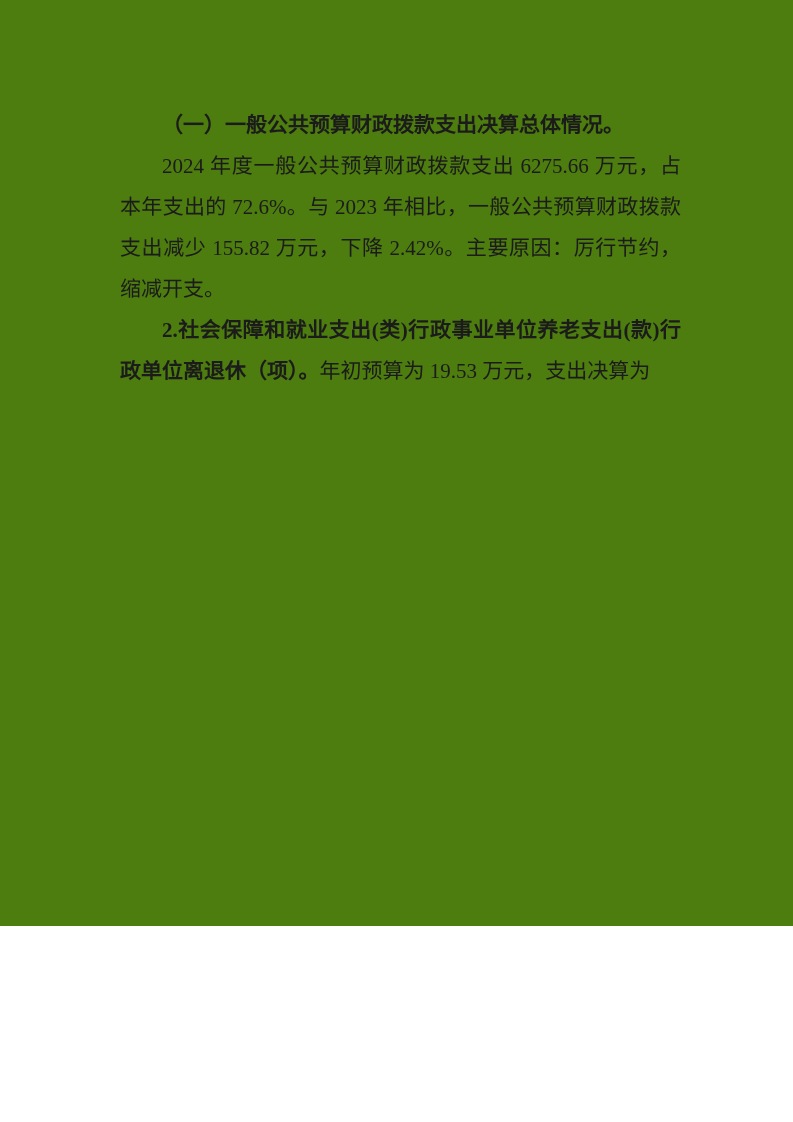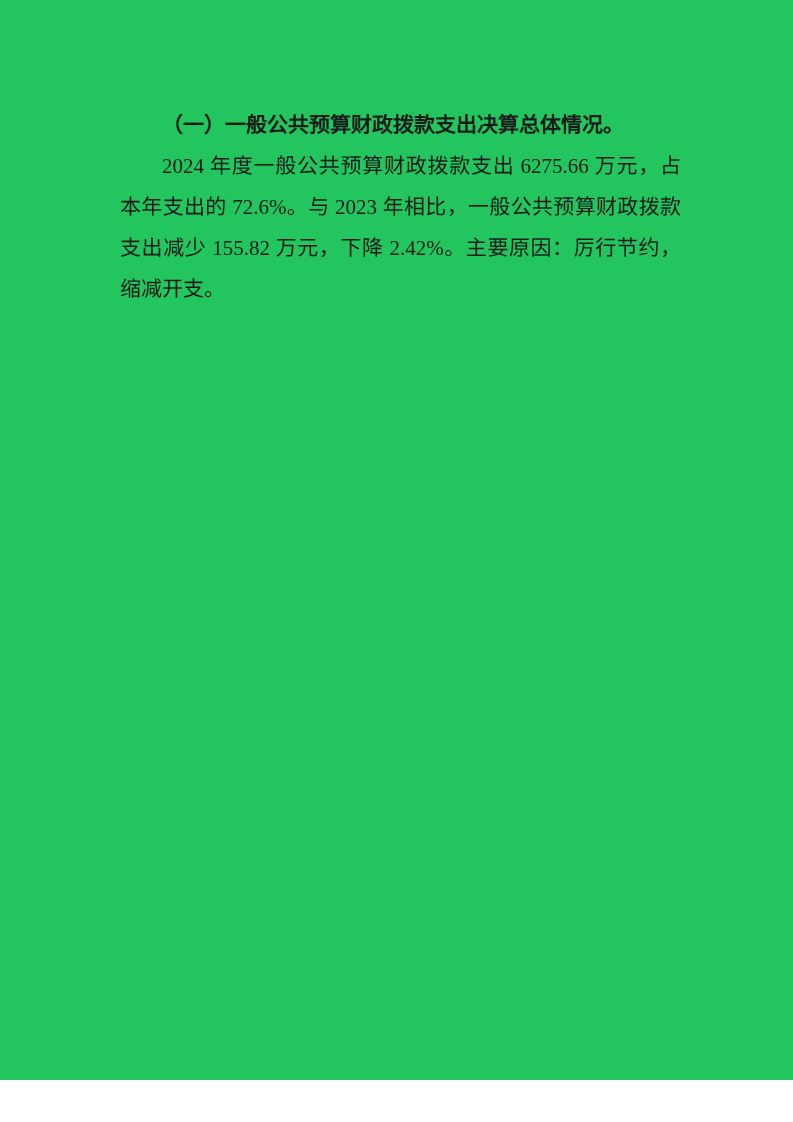--- a/index.html
+++ b/index.html
@@ -11,22 +11,22 @@
     width: 793px;
     height: 1122px;
     position: relative;
     font-family: "Liberation Serif", "DejaVu Serif", serif;
     overflow: hidden;
   }
   .page {
     position: absolute;
     left: 0; top: 0;
     width: 793px;
-    height: 1080px;
-    background: #22c55e;
+    height: 926px;
+    background: #4d7c0f;
   }
   .content {
     position: absolute;
     left: 120px;
     top: 105px;
     width: 561px;
     color: #1b1b1b;
     font-size: 21px;
     line-height: 41px;
     text-align: justify;
@@ -52,15 +52,16 @@
 
     <p class="section-heading">（一）一般公共预算财政拨款支出决算总体情况。</p>
 
     <p class="body-paragraph">2024 年度一般公共预算财政拨款支出 6275.66 万元，占本年支出的 72.6%。与 2023 年相比，一般公共预算财政拨款支出减少 155.82 万元，下降 2.42%。主要原因：厉行节约，缩减开支。</p>
 
 
 
 
 
 
+    <p class="numbered-item"><span class="item-lead">2.社会保障和就业支出(类)行政事业单位养老支出(款)行政单位离退休（项）。</span><span class="item-body">年初预算为 19.53 万元，支出决算为</span></p>
 
   </div>
 </div>
 
 </body></html>

